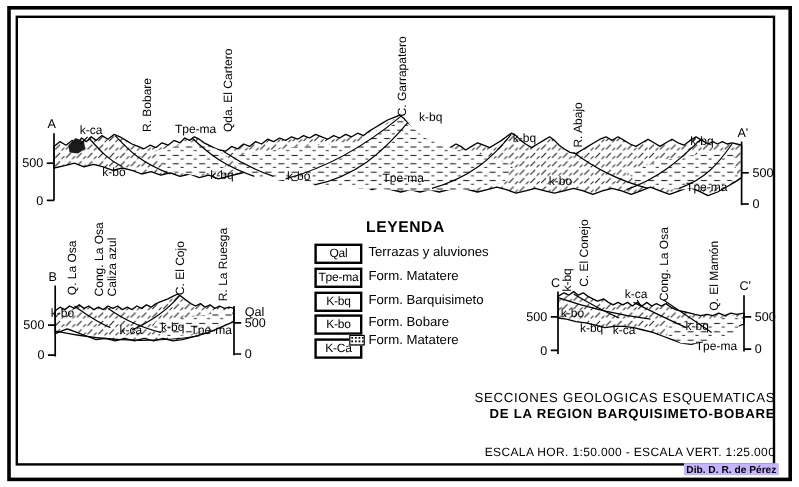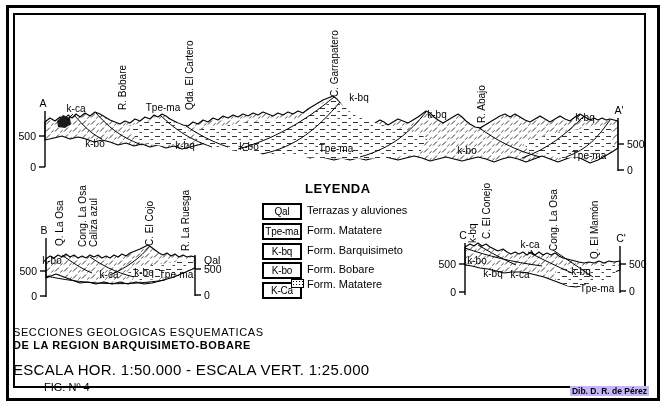--- a/index.html
+++ b/index.html
@@ -23,24 +23,24 @@
   .lbox{position:absolute;left:0;top:0;width:36px;height:13px;border:2px solid #000;
     font-size:10px;text-align:center;line-height:13px;letter-spacing:-.2px;background:#fff;}
   .ldesc{position:absolute;left:45px;top:1px;font-size:11px;white-space:nowrap;}
   .ldesc2{position:absolute;left:45px;top:-3px;font-size:11px;line-height:10.5px;white-space:nowrap;}
   .mini-swatch{position:absolute;left:27px;top:-5px;width:11px;height:7px;border:1px solid #000;
     background-color:#fff;
     background-image:radial-gradient(#000 34%, rgba(0,0,0,0) 35%);
     background-size:3px 3px;}
 
   
-  .titles{position:absolute;left:13px;top:326px;width:633px;text-align:left;}
+  .titles{position:absolute;left:13px;top:326px;width:633px;text-align:right;}
   .t1{font-size:11px;letter-spacing:.6px;}
   .t2{font-size:11px;font-weight:bold;letter-spacing:.6px;margin-top:1px;}
-  .t3{font-size:15px;letter-spacing:.3px;margin-top:10px;}
+  .t3{font-size:10px;letter-spacing:.3px;margin-top:21px;}
   .t4{font-size:11px;margin-top:3px;margin-left:31px;}
 
   .credit{position:absolute;right:17px;top:386px;font-size:8.5px;font-weight:bold;
     background:#c4b5fd;padding:0 2px;}
 </style>
 </head>
 <body>
 
 <div class="outer-border"></div>
 <div class="inner-border"></div>

